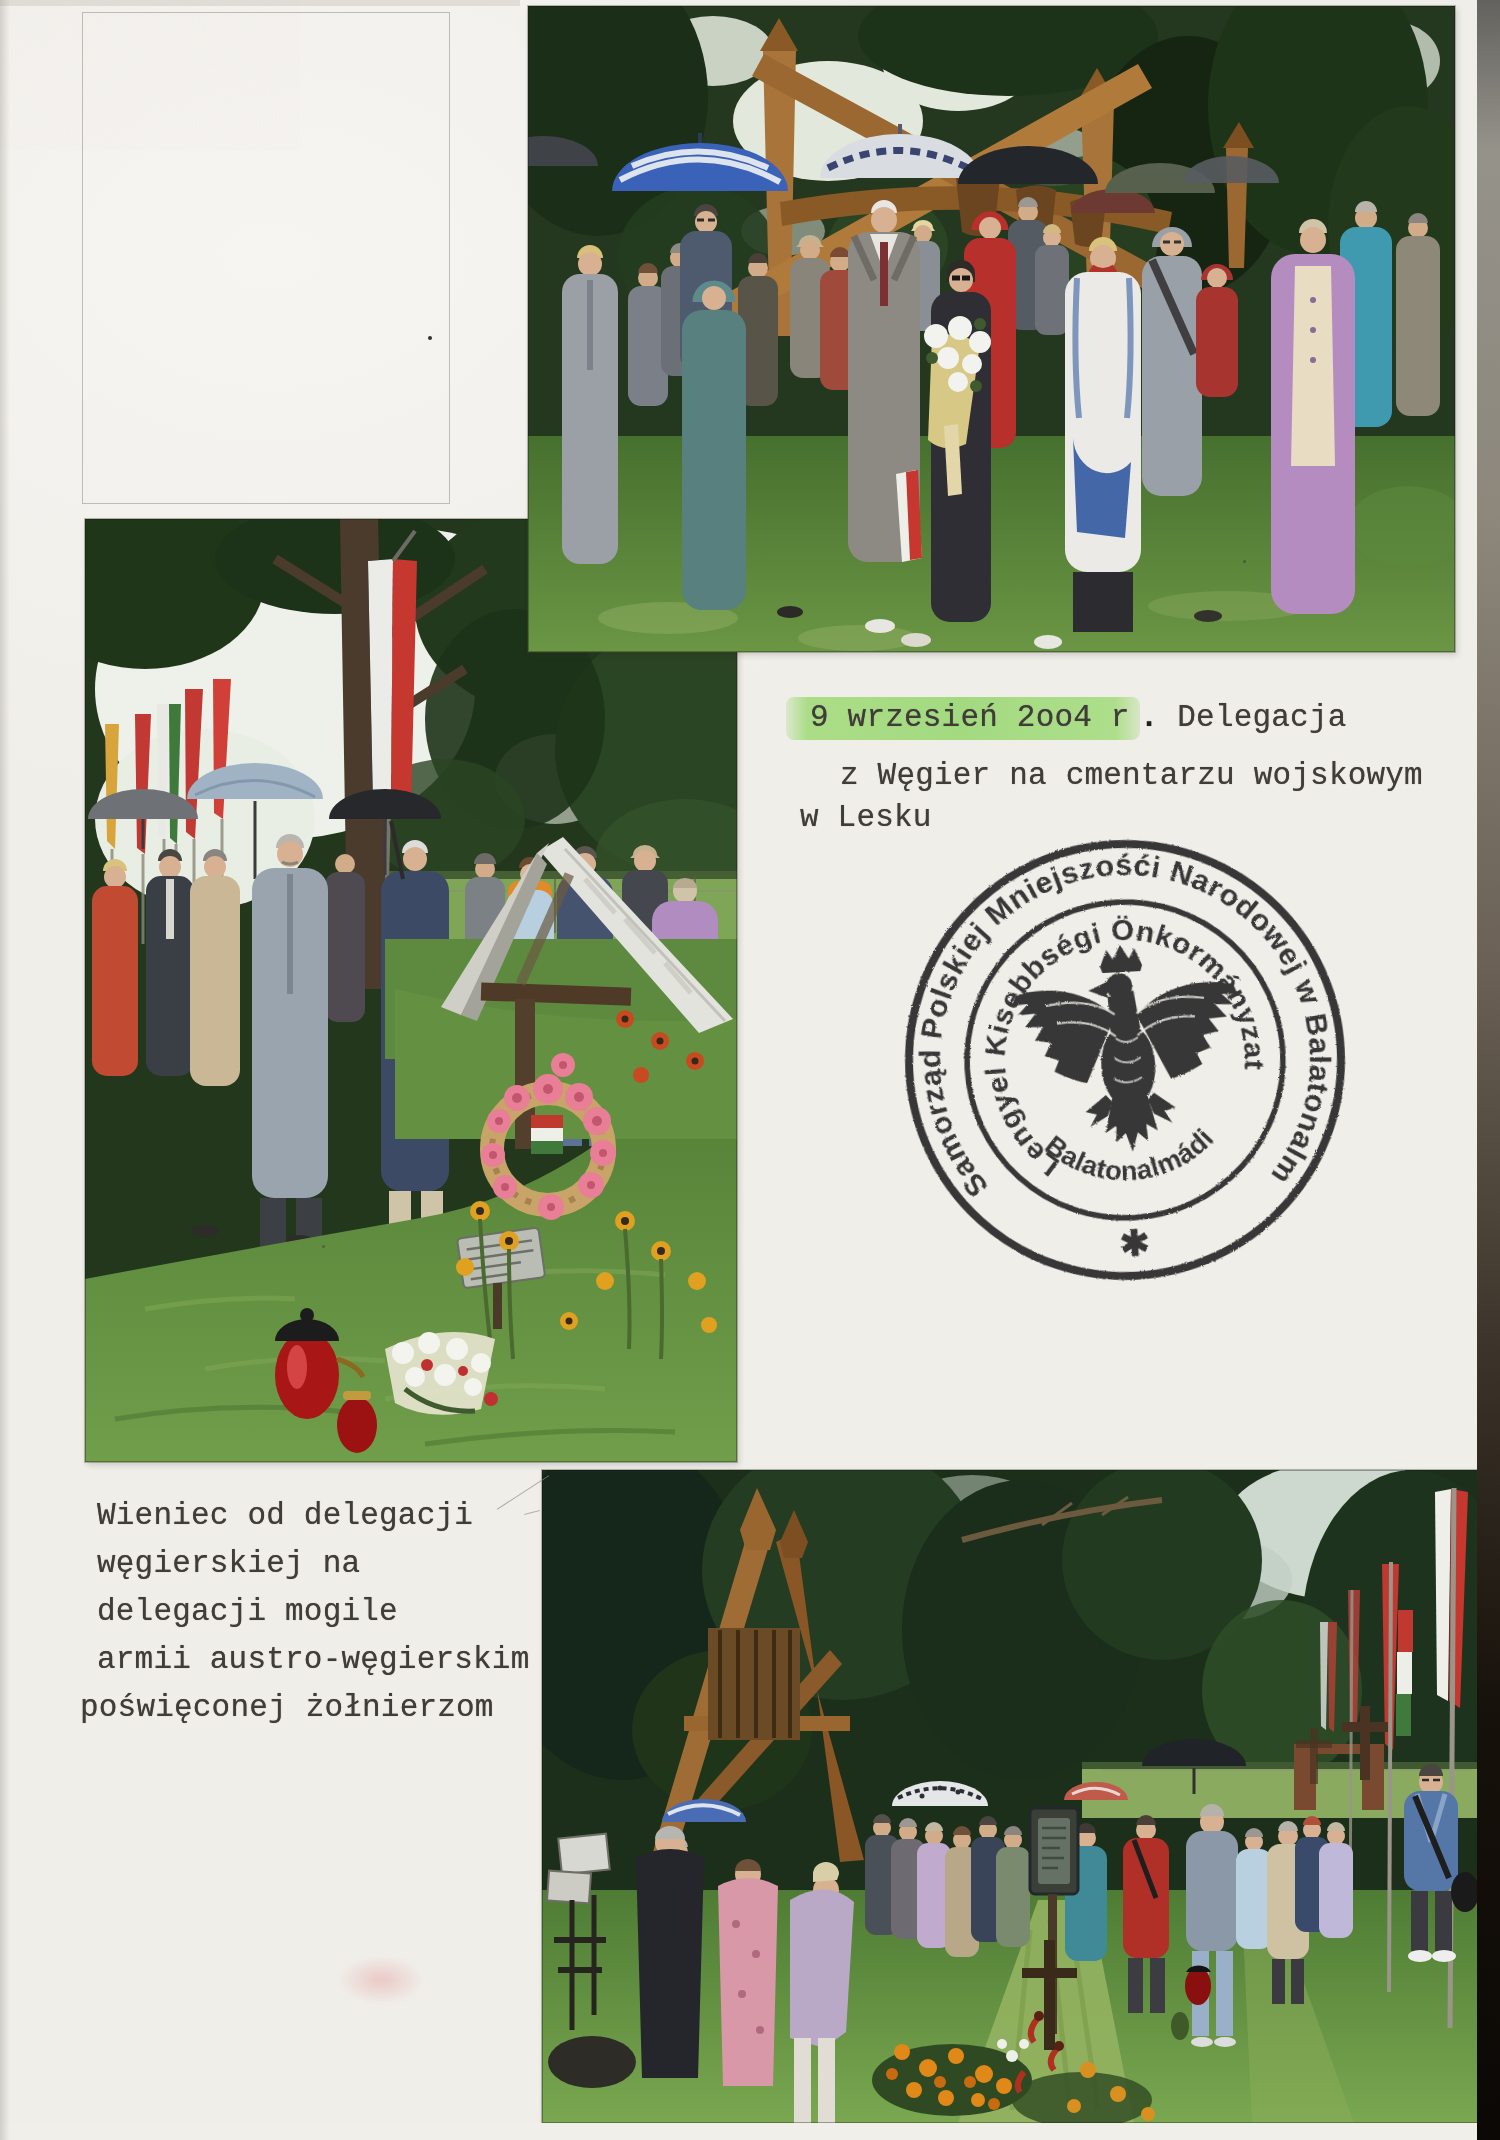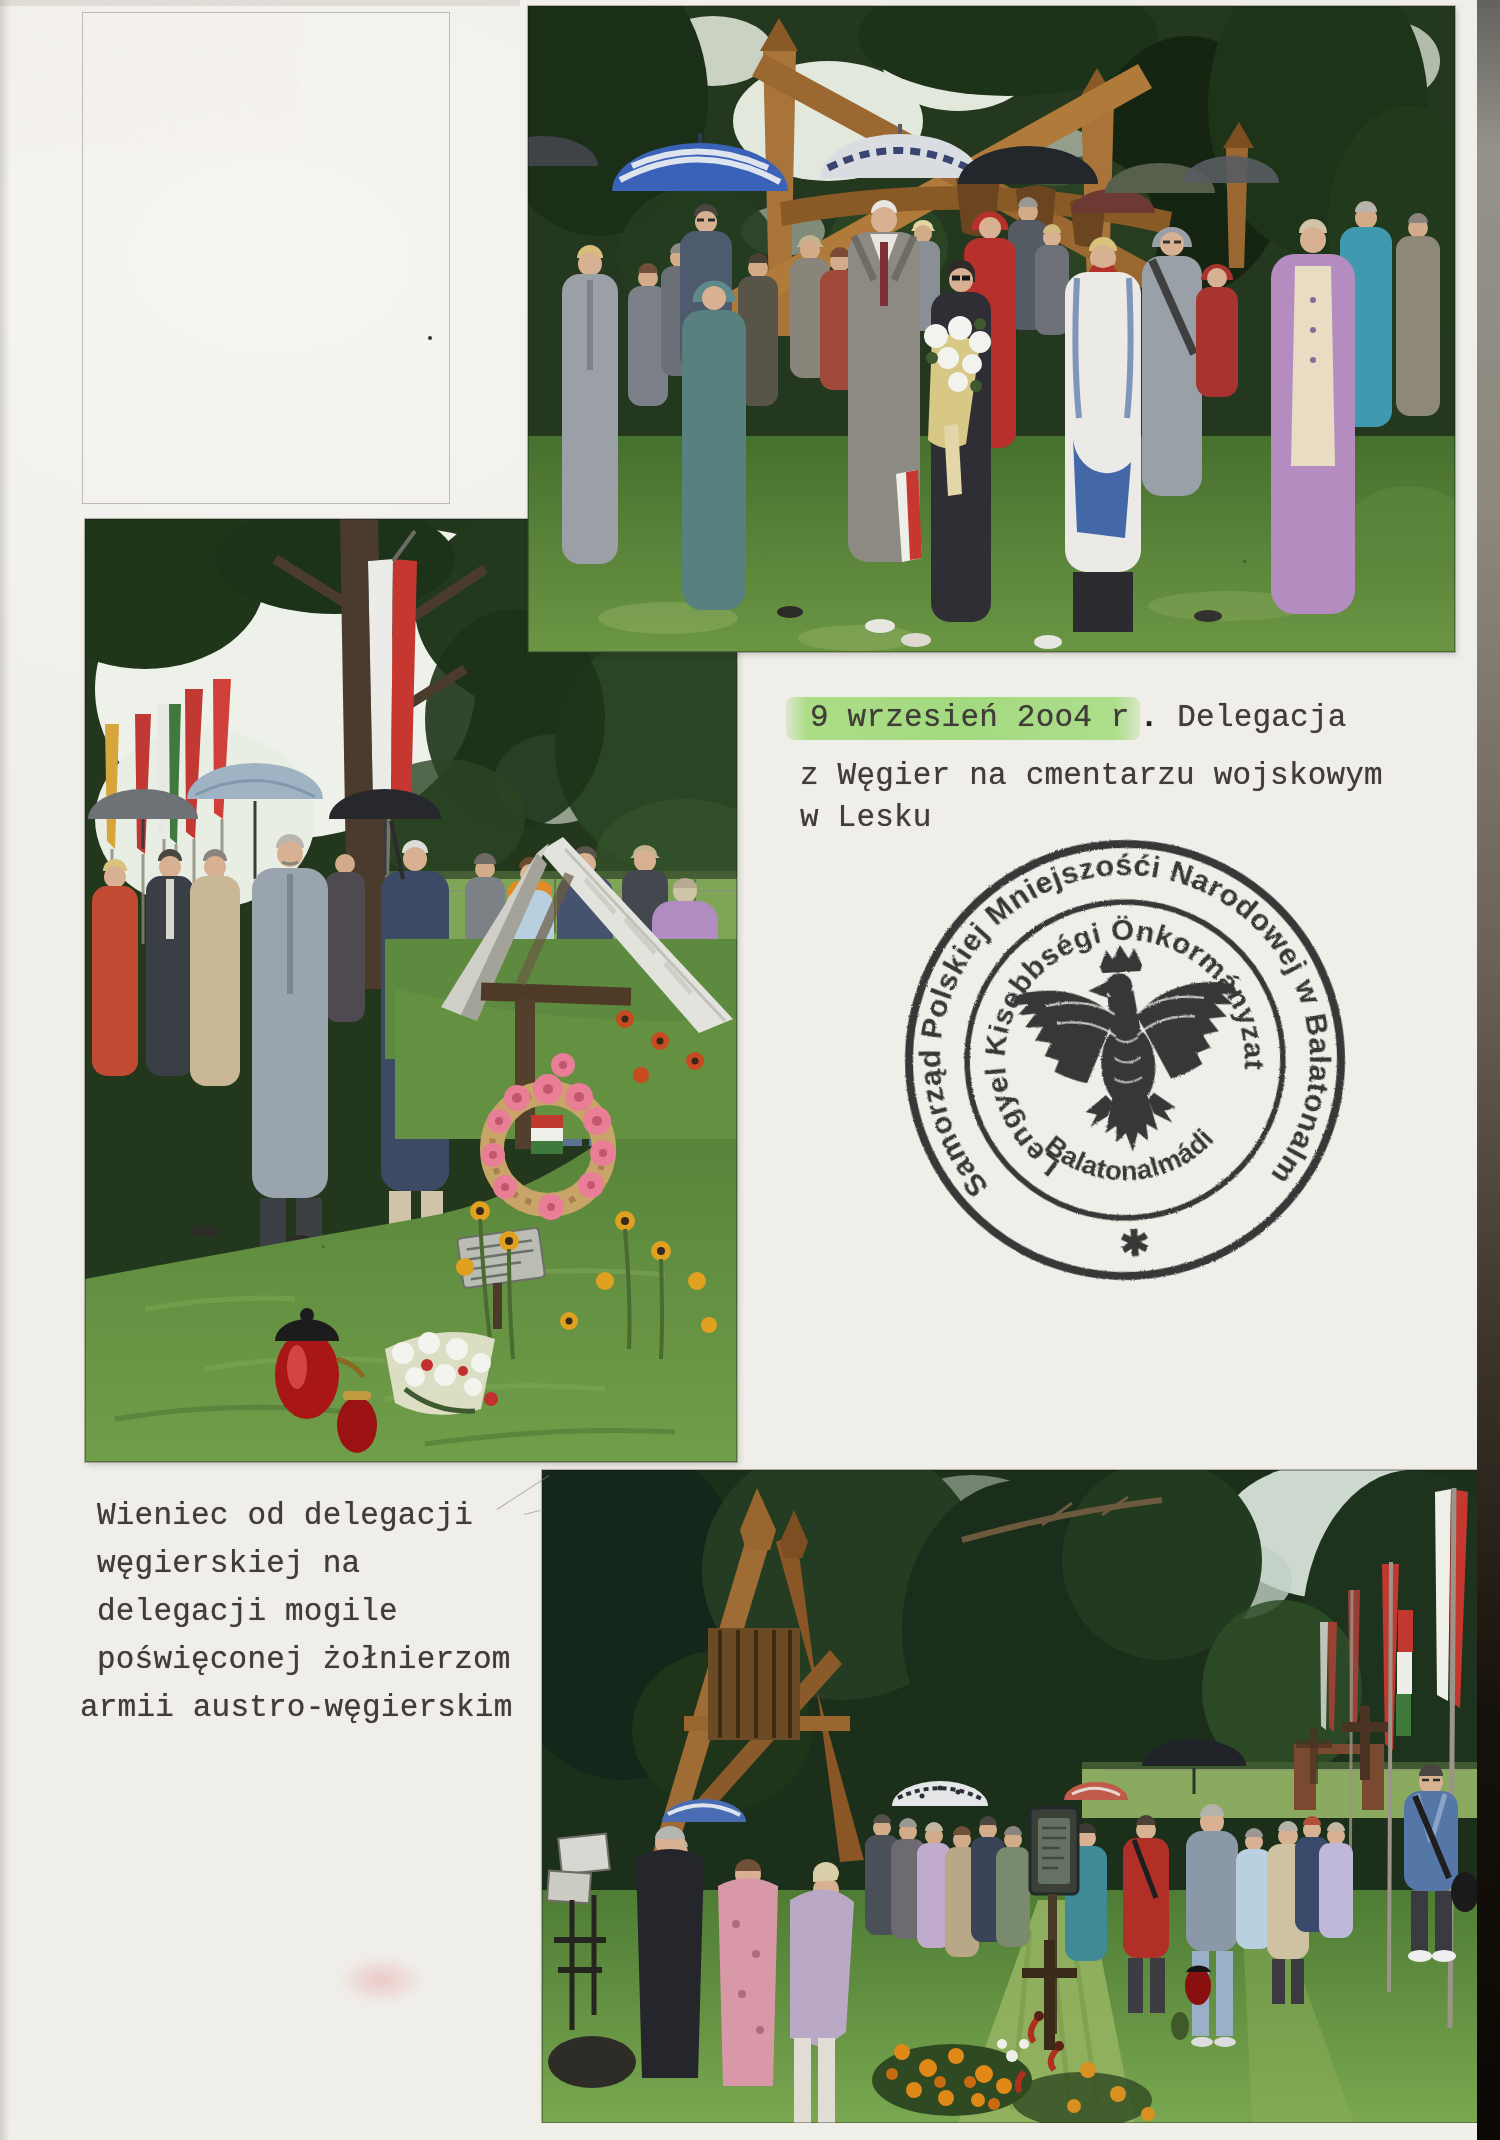--- a/index.html
+++ b/index.html
@@ -9,21 +9,21 @@
   .photo{position:absolute;box-shadow:0 0 0 1px rgba(70,68,60,.35), 2px 3px 6px rgba(40,38,30,.18);background:#222;}
   .photo svg{display:block;width:100%;height:100%;}
   #photo-left{left:85px;top:519px;width:652px;height:943px;z-index:2;}
   #photo-top{left:528px;top:6px;width:927px;height:646px;z-index:3;}
   #photo-bottom{left:542px;top:1470px;width:937px;height:653px;z-index:2;}
   .typed{position:absolute;font-family:"Liberation Mono", monospace;font-size:31px;font-weight:500;
     color:#403c38;letter-spacing:.2px;white-space:nowrap;text-shadow:0 0 .7px rgba(64,60,55,.75);z-index:4;}
   .typed .tline{position:absolute;left:0;white-space:nowrap;}
   #date-note{left:800px;top:700px;width:620px;height:150px;}
   #date-note .l1{top:0;padding-left:10px;}
-  #date-note .l2{top:58px;}
+  #date-note .l2{top:58px;margin-left:40px;}
   #date-note .l3{top:100px;}
   .hl{background:linear-gradient(90deg, rgba(160,214,120,.25), #abdd87 6%, #a3da80 50%, #aede8b 93%, rgba(160,214,120,.3));
     border-radius:8px;padding:3px 10px 5px 24px;margin-left:-24px;box-decoration-break:clone;}
   .inkdot{font-weight:bold;color:#211f1c;}
   #wreath-note{left:80px;top:1498px;width:560px;height:260px;}
   #wreath-note .tline{padding-left:17px;}
   #wreath-note .tline:nth-child(1){top:0;}
   #wreath-note .tline:nth-child(2){top:48px;}
   #wreath-note .tline:nth-child(3){top:96px;}
   #wreath-note .tline:nth-child(4){top:144px;}
@@ -794,22 +794,22 @@
   <div id="date-note" class="typed">
     <div class="tline l1"><span class="hl"><span>9 wrzesień 2oo4 r</span></span><span class="inkdot">.</span><span> Delegacja</span></div>
     <div class="tline l2">z Węgier na cmentarzu wojskowym</div>
     <div class="tline l3">w Lesku</div>
   </div>
 
   <div id="wreath-note" class="typed">
     <div class="tline">Wieniec od delegacji</div>
     <div class="tline">węgierskiej na</div>
     <div class="tline">delegacji mogile</div>
+    <div class="tline">armii austro-węgierskim</div>
     <div class="tline">poświęconej żołnierzom</div>
-    <div class="tline">armii austro-węgierskim</div>
   </div>
 
   <div id="stamp">
     <svg viewBox="0 0 456 456" role="img">
       <defs>
         <path id="arcOuter" d="M 86.3,346.9 A 185,185 0 1 1 369.7,346.9" fill="none"></path>
         <path id="arcInnerTop" d="M 159.2,326.3 A 120,120 0 1 1 296.8,326.3" fill="none"></path>
         <path id="arcInnerBottom" d="M 116.7,273.0 A 120,120 0 0 0 339.3,273.0" fill="none"></path>
         <filter id="inkrough" x="-5%" y="-5%" width="110%" height="110%">
           <feTurbulence type="fractalNoise" baseFrequency="0.9" numOctaves="2" result="n"></feTurbulence>

